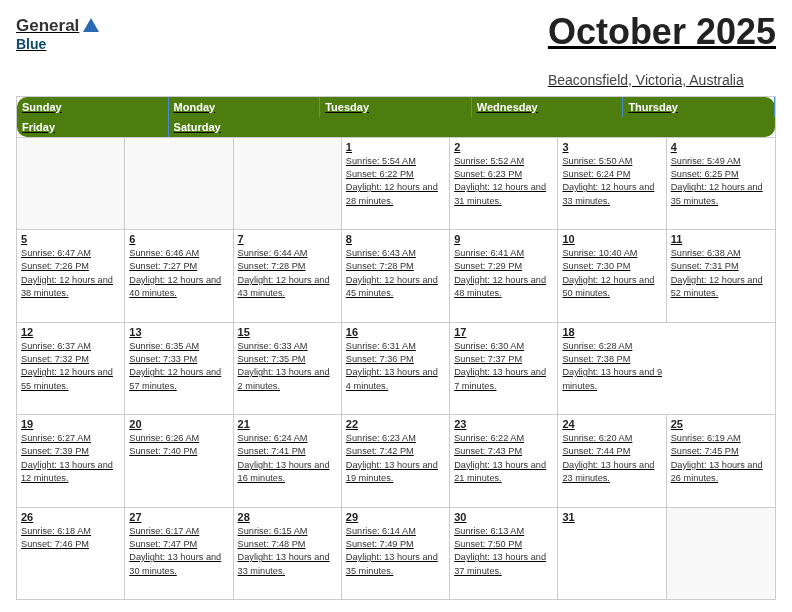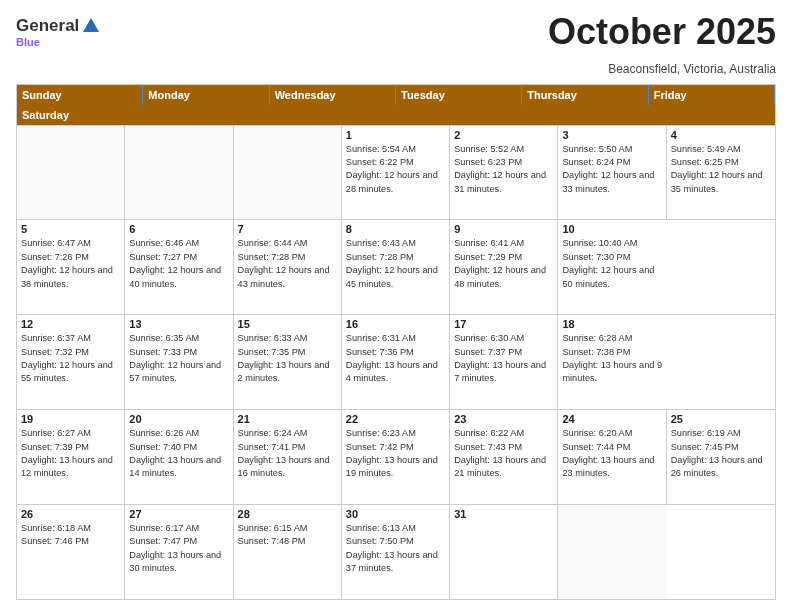--- a/index.html
+++ b/index.html
@@ -9,58 +9,60 @@
       width: 792px;
       height: 612px;
       overflow: hidden;
     }
     .page {
       width: 792px;
       height: 612px;
       padding: 12px 16px 12px 16px;
       display: flex;
       flex-direction: column;
+      text-decoration: underline;
     }
     .header {
       display: flex;
       align-items: flex-start;
       justify-content: space-between;
       margin-bottom: 8px;
     }
     .logo {
       display: flex;
       align-items: center;
       margin-top: 4px;
     }
     .logo-general { color: #333; }
     .logo-blue { color: #1a5fb4; }
     .title-block {
-      text-align: right;
+      text-align: left;
     }
     .month-title {
       font-size: 36px;
       font-weight: bold;
       color: #222;
       line-height: 1.1;
     }
     .location-title {
-      font-size: 12px;
+      font-size: 14px;
       color: #444;
-      margin-top: 10px;
+      margin-top: 20px;
     }
     .calendar {
       flex: 1;
       display: flex;
       flex-direction: column;
       border: 1px solid #ccc;
     }
     .cal-header-row {
       display: grid;
-      grid-template-columns: repeat(6, 1fr);
-      background: #a16207;
+      grid-template-columns: repeat(5, 1fr);
+      background: #4d7c0f;
+      border-radius: 10px;
     }
     .cal-header-cell {
       color: #fff;
       font-size: 11px;
       font-weight: bold;
       padding: 4px 5px;
       text-align: left;
       border-right: 1px solid #4a8ad5;
     }
     .cal-header-cell:last-child { border-right: none; }
@@ -103,35 +105,35 @@
 <div class="page">
   <div class="header">
     <div class="logo">
       <div>
         <div style="display:flex;align-items:center;">
           <span class="logo-general" style="font-size:17px;font-weight:bold;">General</span>
           <svg width="20" height="20" viewBox="0 0 20 20" style="margin-left:2px;">
             <polygon points="10,2 18,16 2,16" fill="#2a6ab5"></polygon>
           </svg>
         </div>
-        <div class="logo-blue" style="font-size:11px;font-weight:bold;color:#8b5cf6;">Blue</div>
+        <div class="logo-blue" style="font-size:14px;font-weight:bold;color:#0c4a6e;">Blue</div>
       </div>
     </div>
     <div class="title-block">
       <div class="month-title">October 2025</div>
       <div class="location-title">Beaconsfield, Victoria, Australia</div>
     </div>
   </div>
 
   <div class="calendar">
     <div class="cal-header-row">
     <div class="cal-header-cell">Sunday</div>
         <div class="cal-header-cell">Monday</div>
+        <div class="cal-header-cell">Tuesday</div>
         <div class="cal-header-cell">Wednesday</div>
-        <div class="cal-header-cell">Tuesday</div>
         <div class="cal-header-cell">Thursday</div>
         <div class="cal-header-cell">Friday</div>
         <div class="cal-header-cell">Saturday</div>
       </div>
     <div class="cal-body">
     <div class="cal-row">
           <div class="cal-cell empty"></div>
           <div class="cal-cell empty"></div>
           <div class="cal-cell empty"></div>
           <div class="cal-cell">
@@ -169,20 +171,24 @@
             <div class="day-info"><span>Sunrise: 6:43 AM</span><br><span>Sunset: 7:28 PM</span><br><span>Daylight: 12 hours and 45 minutes.</span></div>
           </div>
           <div class="cal-cell">
             <div class="day-num">9</div>
             <div class="day-info"><span>Sunrise: 6:41 AM</span><br><span>Sunset: 7:29 PM</span><br><span>Daylight: 12 hours and 48 minutes.</span></div>
           </div>
           <div class="cal-cell">
             <div class="day-num">10</div>
             <div class="day-info"><span>Sunrise: 10:40 AM</span><br><span>Sunset: 7:30 PM</span><br><span>Daylight: 12 hours and 50 minutes.</span></div>
           </div>
+          <div class="cal-cell">
+            <div class="day-num">11</div>
+            <div class="day-info"><span>Sunrise: 6:38 AM</span><br><span>Sunset: 7:31 PM</span><br><span>Daylight: 12 hours and 52 minutes.</span></div>
+          </div>
         </div>
         <div class="cal-row">
           <div class="cal-cell">
             <div class="day-num">12</div>
             <div class="day-info"><span>Sunrise: 6:37 AM</span><br><span>Sunset: 7:32 PM</span><br><span>Daylight: 12 hours and 55 minutes.</span></div>
           </div>
           <div class="cal-cell">
             <div class="day-num">13</div>
             <div class="day-info"><span>Sunrise: 6:35 AM</span><br><span>Sunset: 7:33 PM</span><br><span>Daylight: 12 hours and 57 minutes.</span></div>
           </div>
@@ -203,21 +209,21 @@
             <div class="day-info"><span>Sunrise: 6:28 AM</span><br><span>Sunset: 7:38 PM</span><br><span>Daylight: 13 hours and 9 minutes.</span></div>
           </div>
         </div>
         <div class="cal-row">
           <div class="cal-cell">
             <div class="day-num">19</div>
             <div class="day-info"><span>Sunrise: 6:27 AM</span><br><span>Sunset: 7:39 PM</span><br><span>Daylight: 13 hours and 12 minutes.</span></div>
           </div>
           <div class="cal-cell">
             <div class="day-num">20</div>
-            <div class="day-info"><span>Sunrise: 6:26 AM</span><br><span>Sunset: 7:40 PM</span><br><span>Daylight: 13 hours and 14 minutes.</span></div>
+            <div class="day-info"><span>Sunrise: 6:26 AM</span><br><span>Sunset: 7:40 PM</span><br></div>
           </div>
           <div class="cal-cell">
             <div class="day-num">21</div>
             <div class="day-info"><span>Sunrise: 6:24 AM</span><br><span>Sunset: 7:41 PM</span><br><span>Daylight: 13 hours and 16 minutes.</span></div>
           </div>
           <div class="cal-cell">
             <div class="day-num">22</div>
             <div class="day-info"><span>Sunrise: 6:23 AM</span><br><span>Sunset: 7:42 PM</span><br><span>Daylight: 13 hours and 19 minutes.</span></div>
           </div>
           <div class="cal-cell">
@@ -237,21 +243,25 @@
           <div class="cal-cell">
             <div class="day-num">26</div>
             <div class="day-info"><span>Sunrise: 6:18 AM</span><br><span>Sunset: 7:46 PM</span><br></div>
           </div>
           <div class="cal-cell">
             <div class="day-num">27</div>
             <div class="day-info"><span>Sunrise: 6:17 AM</span><br><span>Sunset: 7:47 PM</span><br><span>Daylight: 13 hours and 30 minutes.</span></div>
           </div>
           <div class="cal-cell">
             <div class="day-num">28</div>
-            <div class="day-info"><span>Sunrise: 6:15 AM</span><br><span>Sunset: 7:48 PM</span><br></div>
+            <div class="day-info"><span>Sunrise: 6:15 AM</span><br><span>Sunset: 7:48 PM</span><br><span>Daylight: 13 hours and 33 minutes.</span></div>
+          </div>
+          <div class="cal-cell">
+            <div class="day-num">29</div>
+            <div class="day-info"><span>Sunrise: 6:14 AM</span><br><span>Sunset: 7:49 PM</span><br><span>Daylight: 13 hours and 35 minutes.</span></div>
           </div>
           <div class="cal-cell">
             <div class="day-num">30</div>
             <div class="day-info"><span>Sunrise: 6:13 AM</span><br><span>Sunset: 7:50 PM</span><br><span>Daylight: 13 hours and 37 minutes.</span></div>
           </div>
           <div class="cal-cell">
             <div class="day-num">31</div>
           </div>
           <div class="cal-cell empty"></div>
         </div>

